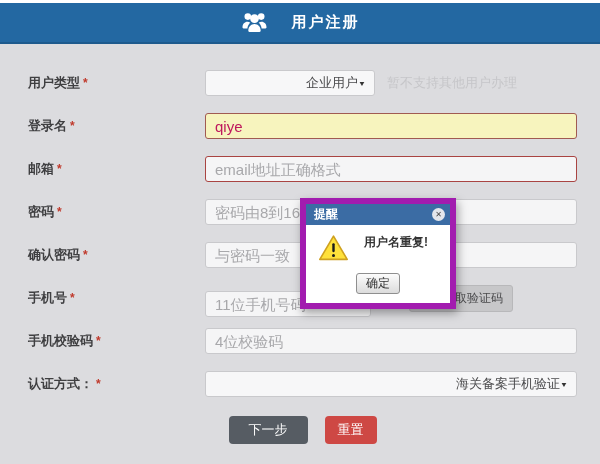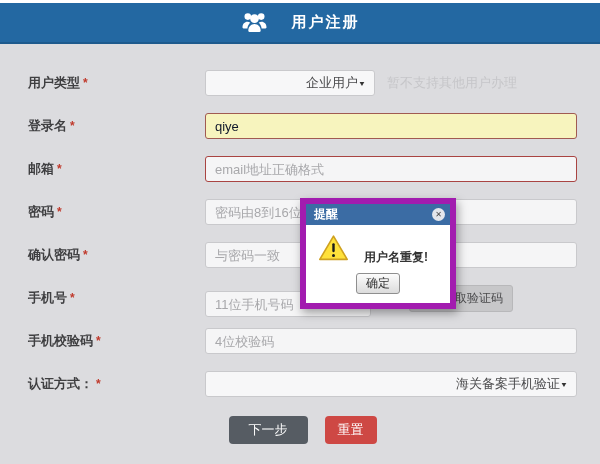--- a/index.html
+++ b/index.html
@@ -18,21 +18,21 @@
   .users-icon svg{display:block;}
 
   .form{padding:26px 23px 0 28px;}
   .row{display:flex;align-items:center;height:26px;margin-bottom:17px;gap:40px;}
   .flabel{width:137px;font-size:13px;font-weight:bold;color:#3f3f41;flex:none;}
   .req{color:var(--required-red,#c0392b);font-size:12px;margin-left:3px;}
   .control{flex:1;display:flex;align-items:center;min-width:0;}
 
   .tinput{
     height:26px;border:1px solid #c9c9cc;background:#f5f5f6;border-radius:3px;
-    padding:0 9px;font-size:13px;color:#0f172a;width:100%;box-sizing:border-box;
+    padding:0 9px;font-size:15px;color:#be185d;width:100%;box-sizing:border-box;
     font-family:inherit;outline:none;
   }
   .tinput::placeholder{color:#a8a8ab;}
   .tinput.warn{background:var(--warn-bg,#f7f4be);border:1px solid var(--warn-border,#a05a52);}
   .tinput.error{border:1px solid var(--error-border,#a94442);}
   .tinput.phone{width:166px;flex:none;margin-top:12px;}
 
   .sel{
     height:26px;background:#f7f7f8;border:1px solid #c9c9cc;border-radius:3px;
     display:flex;align-items:center;justify-content:flex-end;
@@ -60,21 +60,21 @@
   }
   .dialog-header{
     height:21px;background:var(--dialog-header,#3b6ca4);
     display:flex;align-items:center;justify-content:space-between;padding:0 5px 0 8px;
   }
   .dialog-title{color:#fff;font-size:12px;font-weight:bold;}
   .dialog-close{
     width:13px;height:13px;border-radius:50%;background:#e3e6ec;color:#4a4a4a;
     font-size:8px;display:flex;align-items:center;justify-content:center;line-height:1;cursor:pointer;
   }
-  .dialog-body{padding:9px 8px 4px 12px;display:flex;align-items:flex-end;gap:15px;}
+  .dialog-body{padding:9px 8px 4px 12px;display:flex;align-items:flex-start;gap:15px;}
   .dialog-msg{font-size:12px;color:#333;font-weight:bold;}
   .dialog-footer{display:flex;justify-content:center;padding:3px 0 9px 0;}
   .btn-ok{
     background:linear-gradient(#fcfcfc,#dcdcdc);border:1px solid #8f8f8f;border-radius:3px;
     font-size:12px;padding:1px 9px;color:#333;font-family:inherit;cursor:pointer;
   }
 </style>
 </head>
 <body>
 

